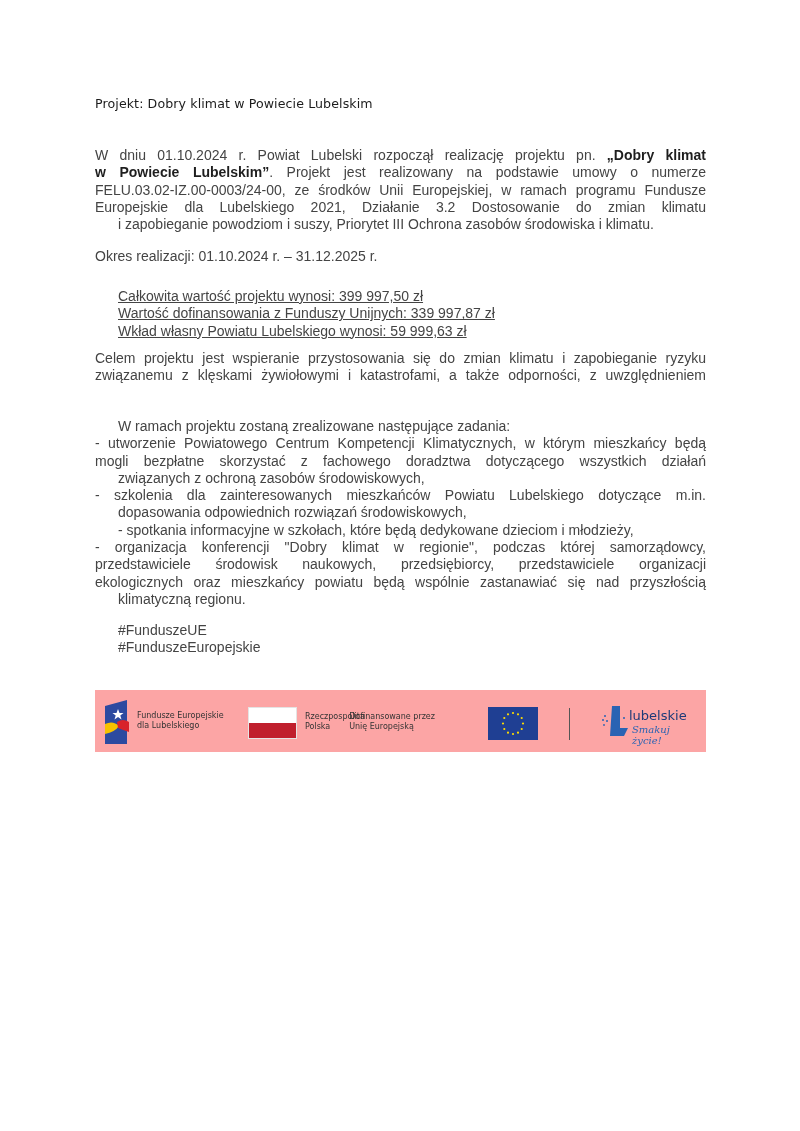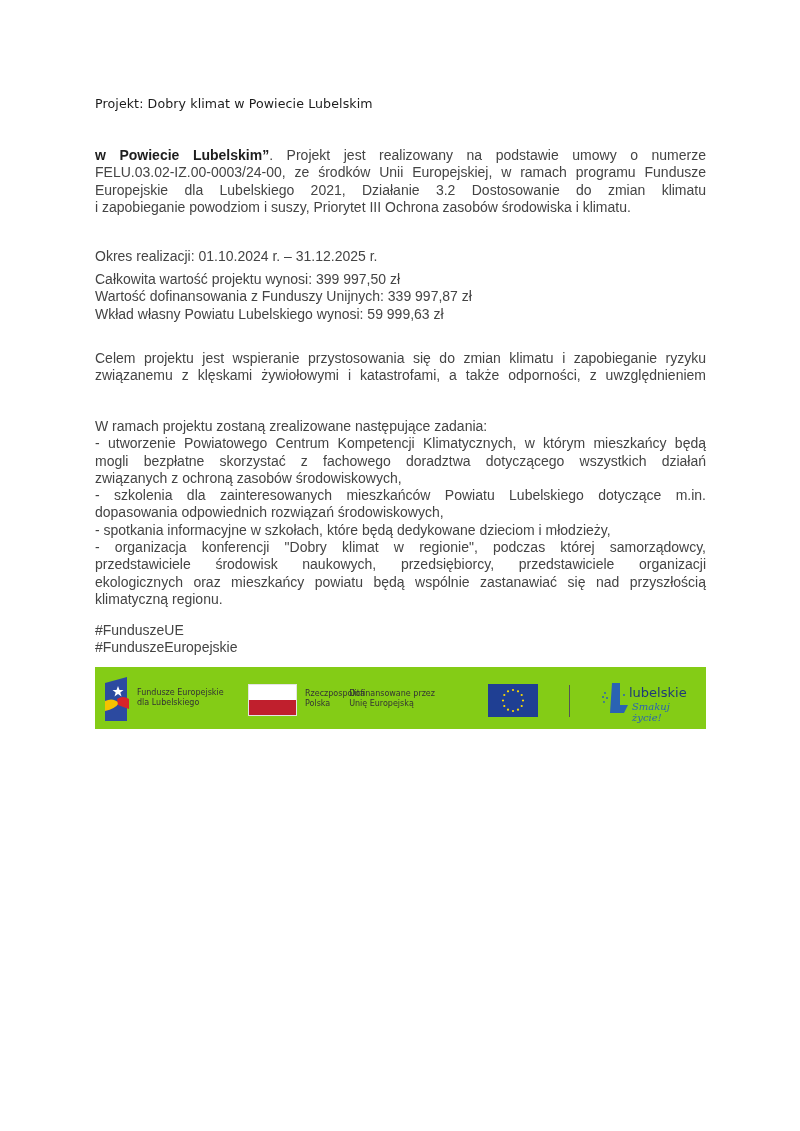--- a/index.html
+++ b/index.html
@@ -17,30 +17,30 @@
       font-size: 12.6px;
     }
     .p {
       position: absolute; left: 0; width: 611px;
       font-size: 14px; line-height: 17.3px; text-align: justify;
       color: #444;
     }
     .p b { color: #1e1e1e; }
     .intro { top: 147px; }
     .period { top: 248px; }
-    .costs { top: 271px; }
+    .costs { top: 288px; text-decoration: underline; }
     .goal { top: 350px; }
     .tasks { top: 418px; }
     .tags { top: 622px; }
     .just { text-align: justify; text-align-last: justify; display: block; }
-    .last { text-align: center; text-align-last: left; display: block; }
+    .last { text-align: center; text-align-last: left; display: block; margin-left: 23px; }
 
     .logos {
-      position: absolute; left: 95px; top: 667px; width: 611px; height: 62px;
-      background: #84cc16;
+      position: absolute; left: 95px; top: 690px; width: 611px; height: 62px;
+      background: #fca5a5;
       font-family: "DejaVu Sans", sans-serif;
     }
     .logo-fe { position: absolute; left: 10px; top: 10px; width: 140px; height: 44px; }
     .logo-fe .mark { position: absolute; left: 0; top: 0; width: 24px; height: 44px; }
     .logo-fe .txt { position: absolute; left: 32px; top: 11px; font-size: 8px; line-height: 10px; color: #333; }
     .logo-pl { position: absolute; left: 153px; top: 17px; width: 140px; height: 34px; }
     .flag { position: absolute; left: 0; top: 0; width: 49px; height: 32px; border: 1px solid #e4e4e4; box-sizing: border-box; }
     .flag .w { height: 50%; background: #ffffff; }
     .flag .r { height: 50%; background: #c01f2d; }
     .logo-pl .txt { position: absolute; left: 57px; top: 5px; font-size: 8px; line-height: 10px; color: #333; }
@@ -52,20 +52,21 @@
     .logo-lub .name { position: absolute; left: 29px; top: 4px; font-size: 13px; color: #1d3a78; font-family: "DejaVu Sans", sans-serif; }
     .logo-lub .slogan { position: absolute; left: 32px; top: 20px; font-size: 10px; color: #2a63b3; font-style: italic; font-family: "DejaVu Serif", serif; }
   </style>
 </head>
 <body>
 
 <div class="page">
   <div class="title">Projekt: Dobry klimat w Powiecie Lubelskim</div>
 
   <div class="p intro">
+    <span class="just"><span>W dniu 01.10.2024 r. Powiat Lubelski rozpoczął realizację projektu pn. </span><b>„Dobry klimat</b></span>
     <span class="just"><b>w Powiecie Lubelskim”</b><span>. Projekt jest realizowany na podstawie umowy o numerze</span></span>
     <span class="just">FELU.03.02-IZ.00-0003/24-00, ze środków Unii Europejskiej, w ramach programu Fundusze</span>
     <span class="just">Europejskie dla Lubelskiego 2021, Działanie 3.2 Dostosowanie do zmian klimatu</span>
     <span class="last">i zapobieganie powodziom i suszy, Priorytet III Ochrona zasobów środowiska i klimatu.</span>
   </div>
 
   <div class="p period">Okres realizacji: 01.10.2024 r. – 31.12.2025 r.</div>
 
   <div class="p costs">
     <span class="last">Całkowita wartość projektu wynosi: 399 997,50 zł</span>

